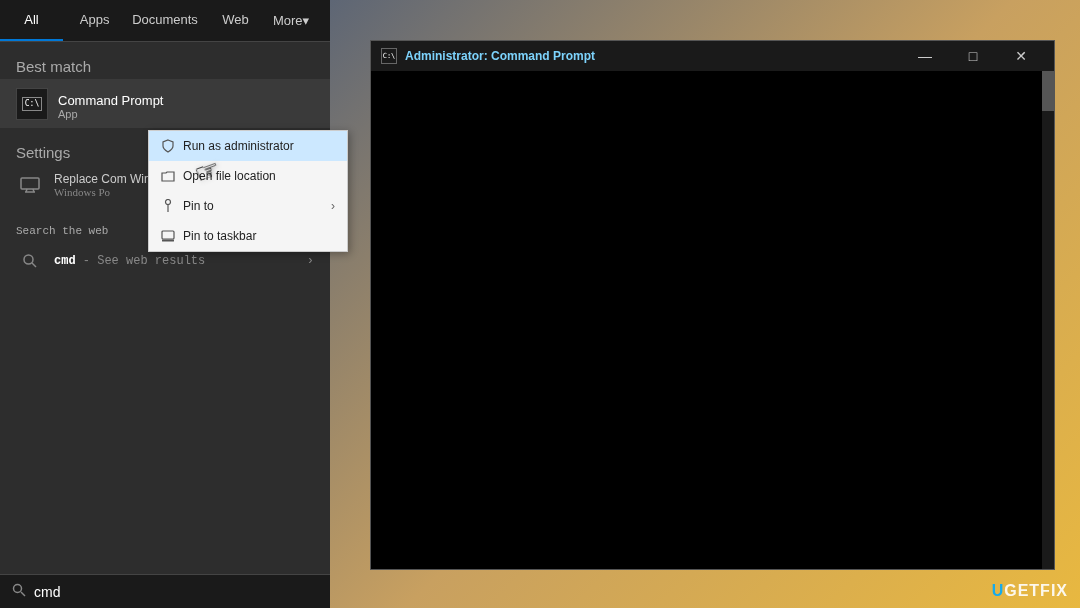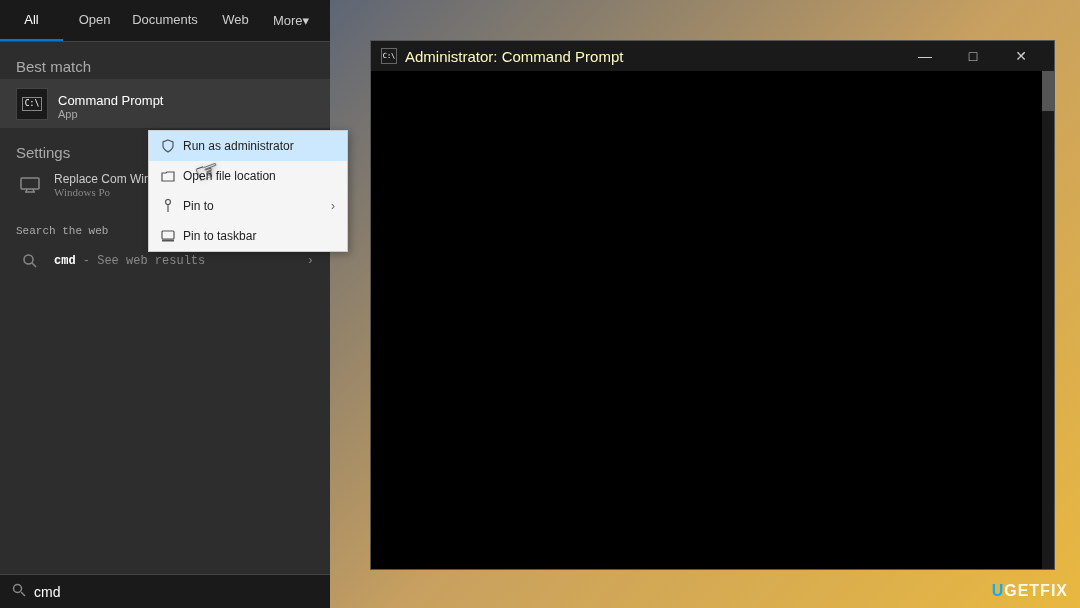--- a/index.html
+++ b/index.html
@@ -292,23 +292,24 @@
       justify-content: center;
     }
 
     .cmd-titlebar-icon span {
       color: #fff;
       font-size: 8px;
       font-family: monospace;
     }
 
     .cmd-title {
-      color: #fef9c3;
-      font-size: 15px;
+      color: #7dd3fc;
+      font-size: 12px;
       flex: 1;
+      font-weight: bold;
     }
 
     .cmd-controls {
       display: flex;
       gap: 2px;
     }
 
     .cmd-btn {
       width: 46px;
       height: 30px;
@@ -383,21 +384,21 @@
 </head>
 <body>
 
 <div class="start-menu">
 
   <div class="start-menu-tabs">
     <div class="tab-item active">
       <span>All</span>
     </div>
     <div class="tab-item">
-      <span>Open</span>
+      <span>Apps</span>
     </div>
     <div class="tab-item">
       <span>Documents</span>
     </div>
     <div class="tab-item">
       <span>Web</span>
     </div>
     <div class="tab-item more">
       <span>More</span>
       <span>▾</span>

